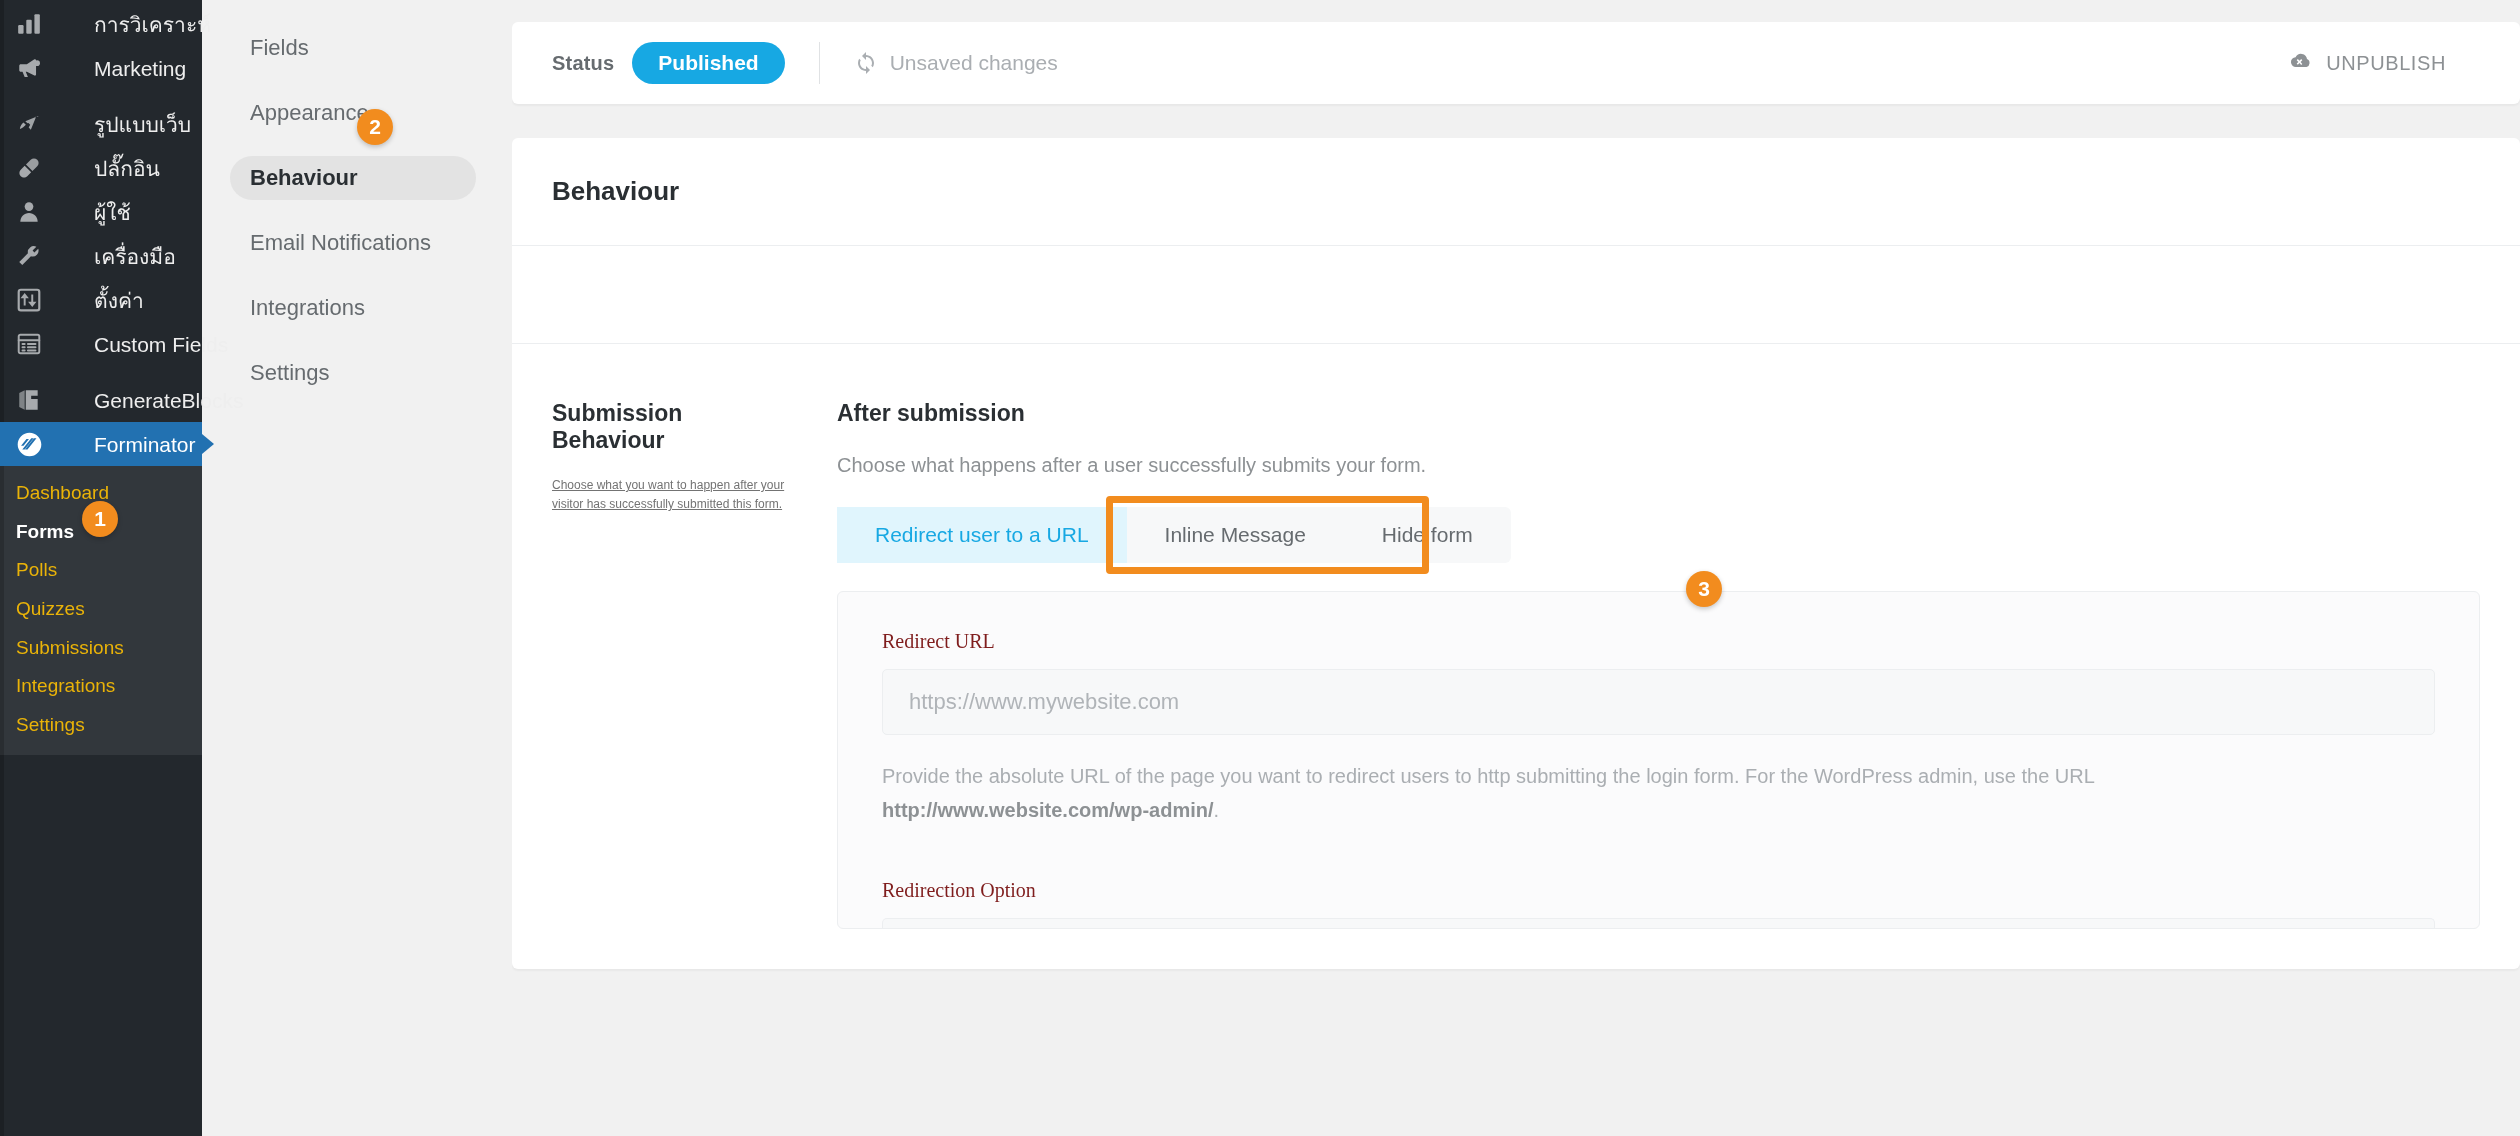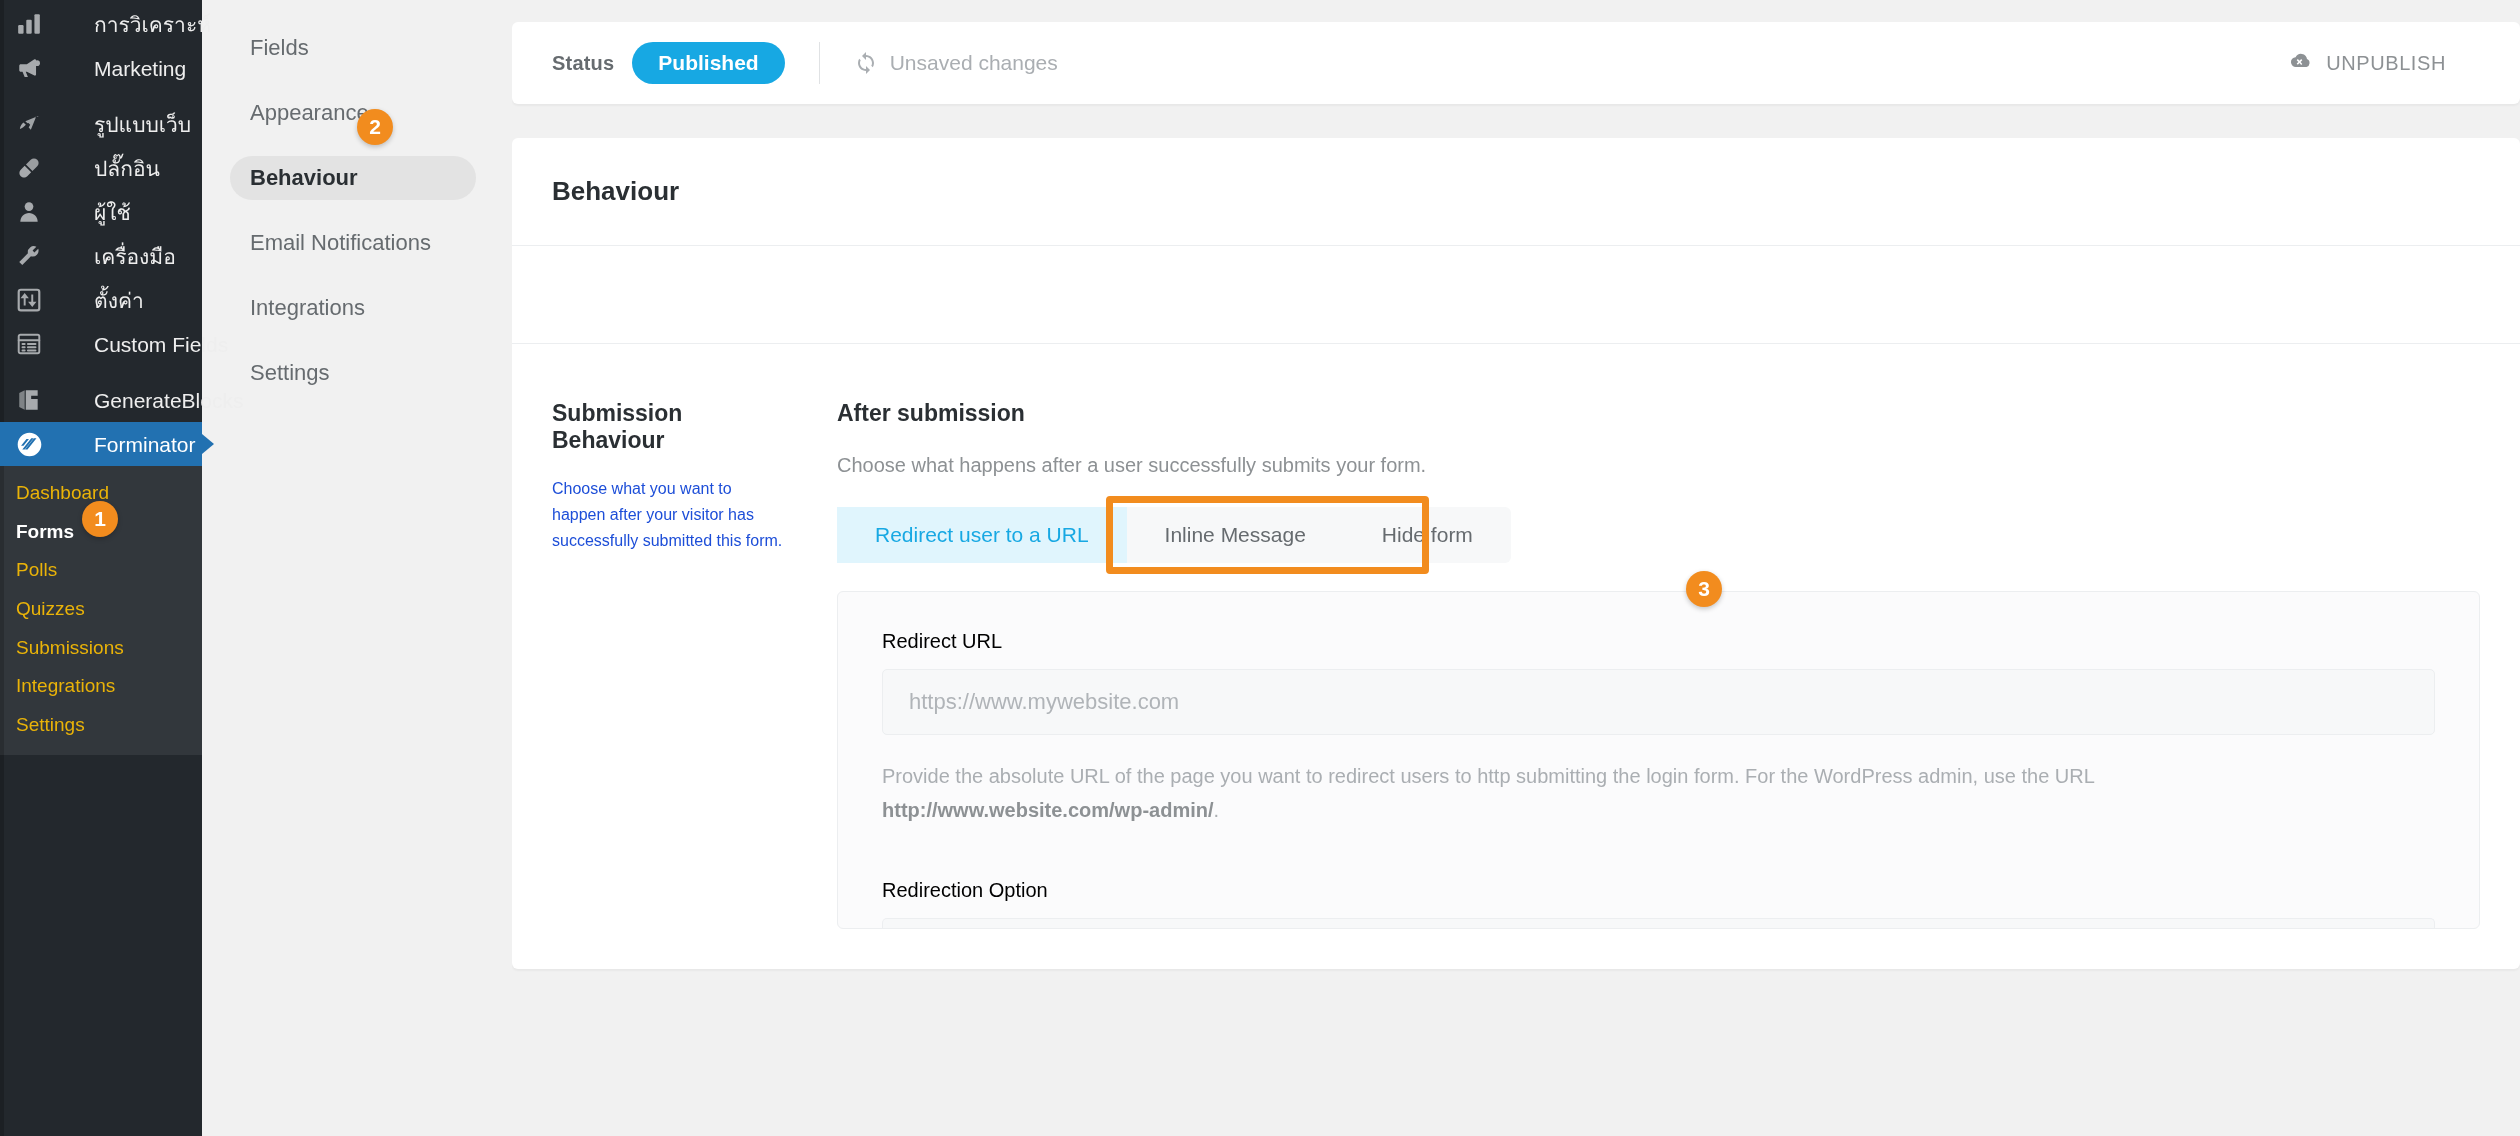--- a/index.html
+++ b/index.html
@@ -128,21 +128,21 @@
   }
   .content-head h2 { font-size: 26px; color: #2a2f33; font-weight: bold; }
 
   .divider-row { height: 98px; border-bottom: 1px solid #eceef0; }
 
   .section {
     display: flex; padding: 56px 40px 40px 40px;
   }
   .sec-left { width: 285px; flex: 0 0 285px; padding-right: 50px; }
   .sec-left h3 { font-size: 23px; color: #2a2f33; font-weight: bold; margin-bottom: 22px; }
-  .sec-left p { font-size: 16px; color: #1d4ed8; line-height: 1.62; }
+  .sec-left p { font-size: 12px; color: #737373; line-height: 1.62; text-decoration: underline; }
 
   .sec-right { flex: 1 1 auto; position: relative; }
   .sec-right h3 { font-size: 23px; color: #2a2f33; font-weight: bold; margin-bottom: 22px; }
   .sec-right .desc { font-size: 20px; color: #8d9194; line-height: 1.6; margin-bottom: 26px; }
 
   .tabs {
     display: inline-flex; background: #f7f8f9; border-radius: 6px;
     overflow: visible; position: relative;
   }
   .tab {
@@ -155,21 +155,21 @@
   .tab-highlight {
     position: absolute; border: 7px solid #f28c1e; border-radius: 4px;
     pointer-events: none;
   }
 
   .panel {
     margin-top: 28px; background: #fbfbfc;
     border: 1px solid #eceef0; border-radius: 6px;
     padding: 38px 44px 0 44px;
   }
-  .field-label { font-size: 20px; color: #000000; margin-bottom: 16px; }
+  .field-label { font-size: 20px; color: #7f1d1d; margin-bottom: 16px; font-family: Liberation Serif, serif; }
   .text-input {
     display: block; width: 100%; height: 66px;
     background: #f7f8f9; border: 1px solid #eceef0; border-radius: 5px;
     padding: 0 26px; font-size: 22px; color: #6d7276;
     font-family: "Liberation Sans", sans-serif;
   }
   .text-input::placeholder { color: #b0b4b8; }
   .help {
     margin-top: 24px; font-size: 20px; color: #aaaeb2; line-height: 1.7;
     max-width: 1300px;

